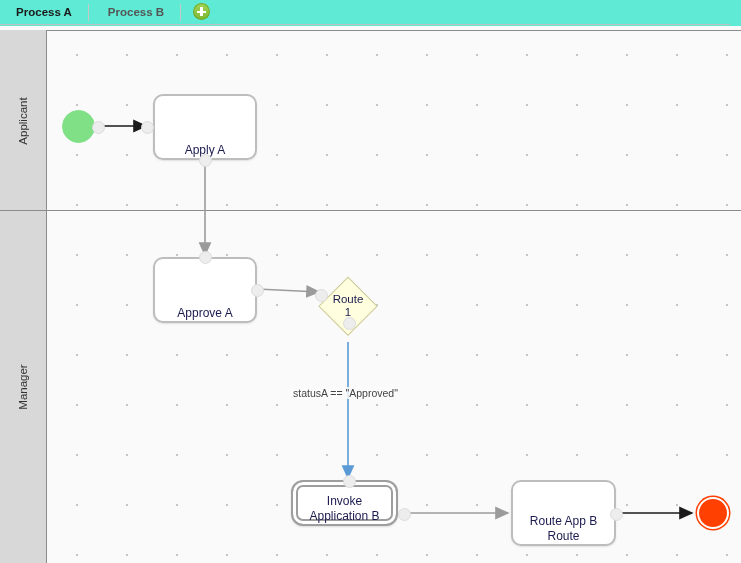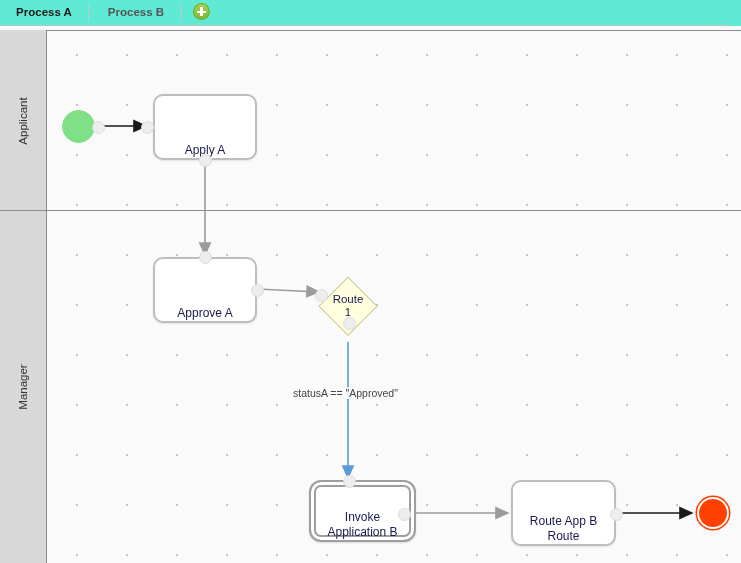--- a/index.html
+++ b/index.html
@@ -201,21 +201,21 @@
         <div>Route</div>
         <div>1</div>
       </div>
     </div>
   </div>
   <div class="port" style="left:315px;top:263px;"></div>
   <div class="port" style="left:343px;top:291px;"></div>
 
   <div class="edgelabel" style="left:291px;top:361px;">statusA == "Approved"</div>
 
-  <div class="node call" style="left:309px;top:454px;width:107px;height:62px;">
+  <div class="node call" style="left:291px;top:454px;width:107px;height:46px;">
     <div>
       <div>Invoke</div>
       <div>Application B</div>
     </div>
   </div>
   <div class="port" style="left:343px;top:449px;"></div>
   <div class="port" style="left:398px;top:482px;"></div>
 
   <div class="node" style="left:511px;top:454px;width:105px;height:66px;">
     <div>

